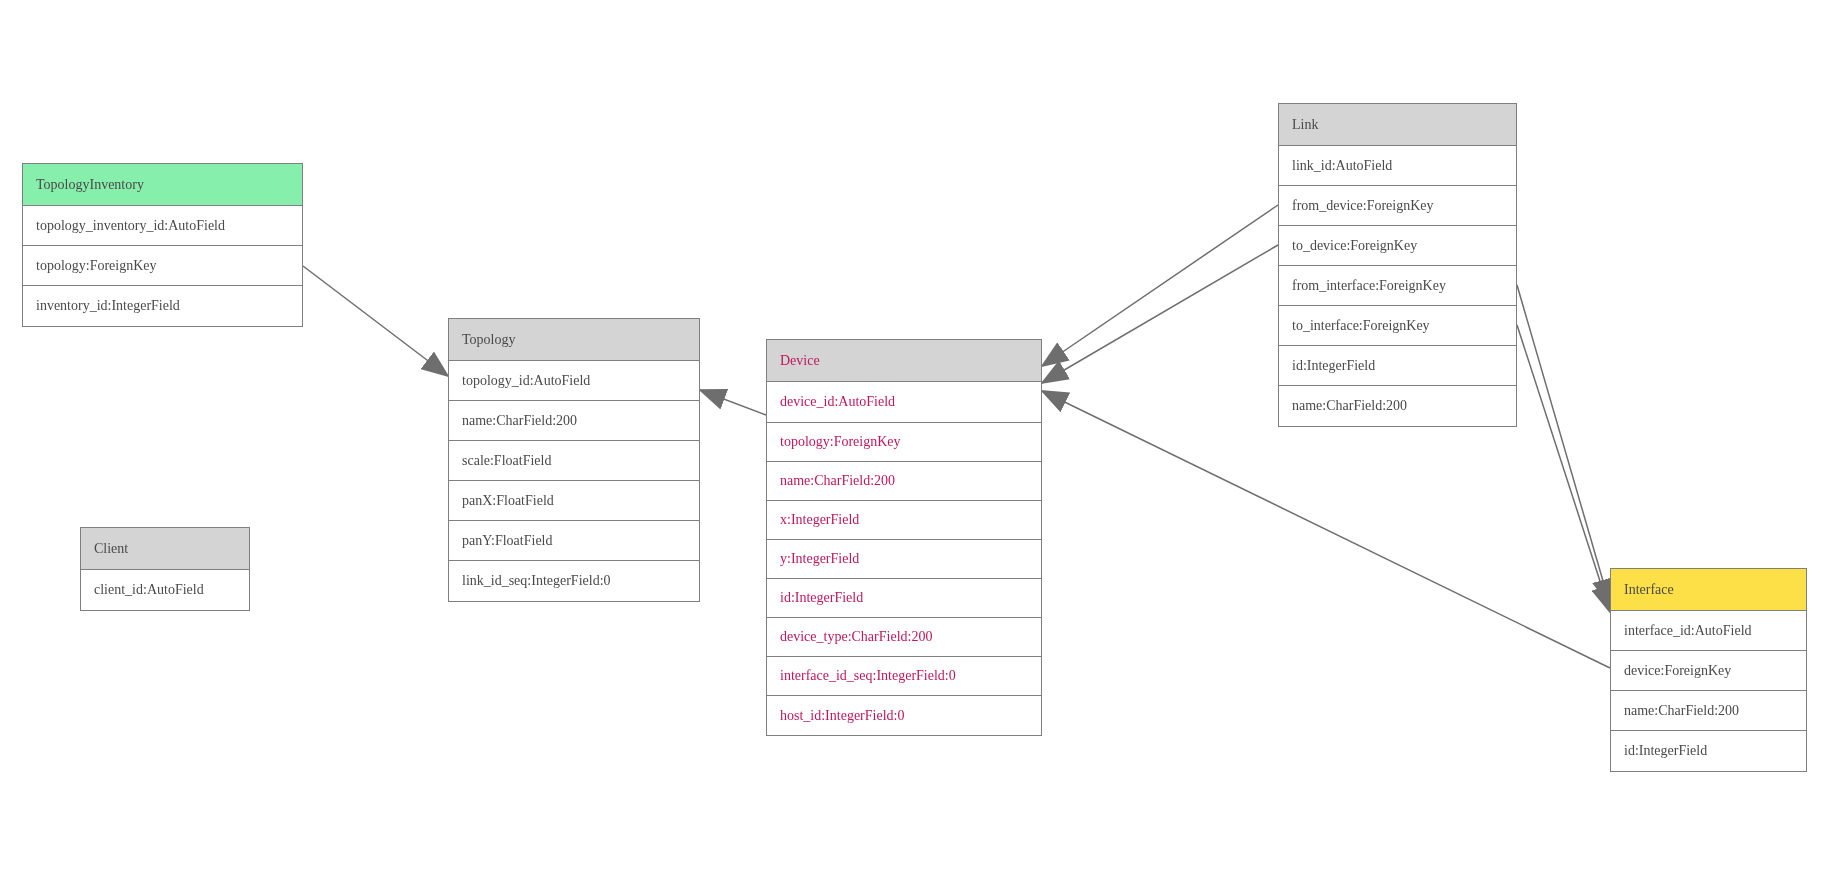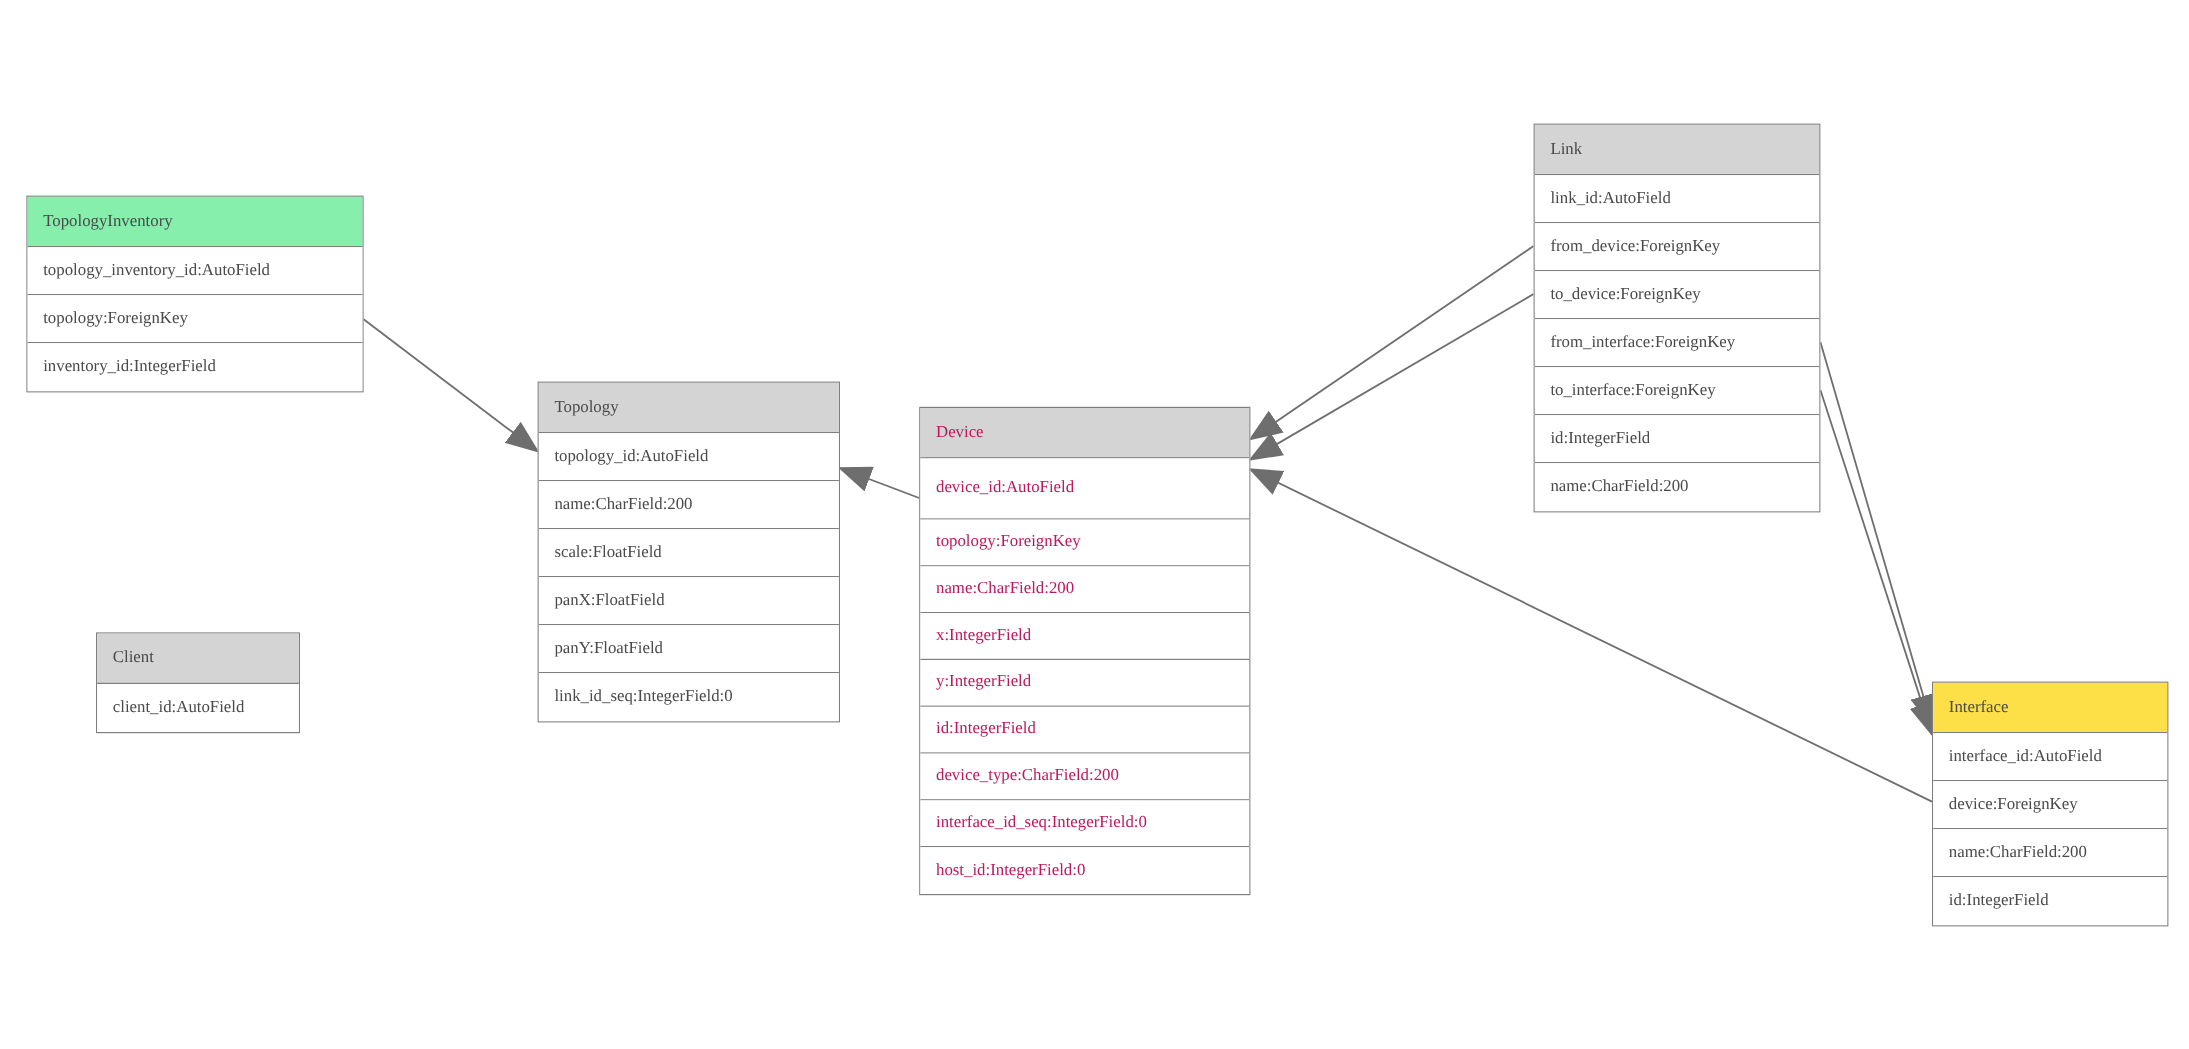--- a/index.html
+++ b/index.html
@@ -82,21 +82,21 @@
         <div class="entity-field" style="height: 40px; border-bottom-color: rgb(127, 127, 127);">panX:FloatField</div>
         <div class="entity-field" style="height: 40px; border-bottom-color: rgb(127, 127, 127);">panY:FloatField</div>
         <div class="entity-field" style="height: 40px; border-bottom-color: rgb(127, 127, 127);">link_id_seq:IntegerField:0</div>
       </div>
       <div class="entity" style="left: 80px; top: 527px; width: 170px; border-color: rgb(127, 127, 127); color: rgb(74, 74, 74);">
         <div class="entity-header" style="height: 42px; background: rgb(212, 212, 212); border-bottom-color: rgb(127, 127, 127);">Client</div>
         <div class="entity-field" style="height: 40px; border-bottom-color: rgb(127, 127, 127);">client_id:AutoField</div>
       </div>
       <div class="entity" style="left: 766px; top: 301px; width: 276px; border-color: rgb(127, 127, 127); color: #be185d; margin-top: 38px;">
         <div class="entity-header" style="height: 42px; background: rgb(212, 212, 212); border-bottom-color: rgb(127, 127, 127);">Device</div>
-        <div class="entity-field" style="height: 51px; border-bottom-color: rgb(127, 127, 127);">device_id:AutoField</div>
+        <div class="entity-field" style="height: 41px; border-bottom-color: rgb(127, 127, 127);">device_id:AutoField</div>
         <div class="entity-field" style="height: 39px; border-bottom-color: rgb(127, 127, 127);">topology:ForeignKey</div>
         <div class="entity-field" style="height: 39px; border-bottom-color: rgb(127, 127, 127);">name:CharField:200</div>
         <div class="entity-field" style="height: 39px; border-bottom-color: rgb(127, 127, 127);">x:IntegerField</div>
         <div class="entity-field" style="height: 39px; border-bottom-color: rgb(127, 127, 127);">y:IntegerField</div>
         <div class="entity-field" style="height: 39px; border-bottom-color: rgb(127, 127, 127);">id:IntegerField</div>
         <div class="entity-field" style="height: 39px; border-bottom-color: rgb(127, 127, 127);">device_type:CharField:200</div>
         <div class="entity-field" style="height: 39px; border-bottom-color: rgb(127, 127, 127);">interface_id_seq:IntegerField:0</div>
         <div class="entity-field" style="height: 39px; border-bottom-color: rgb(127, 127, 127);">host_id:IntegerField:0</div>
       </div>
       <div class="entity" style="left: 1278px; top: 103px; width: 239px; border-color: rgb(127, 127, 127); color: rgb(74, 74, 74);">

